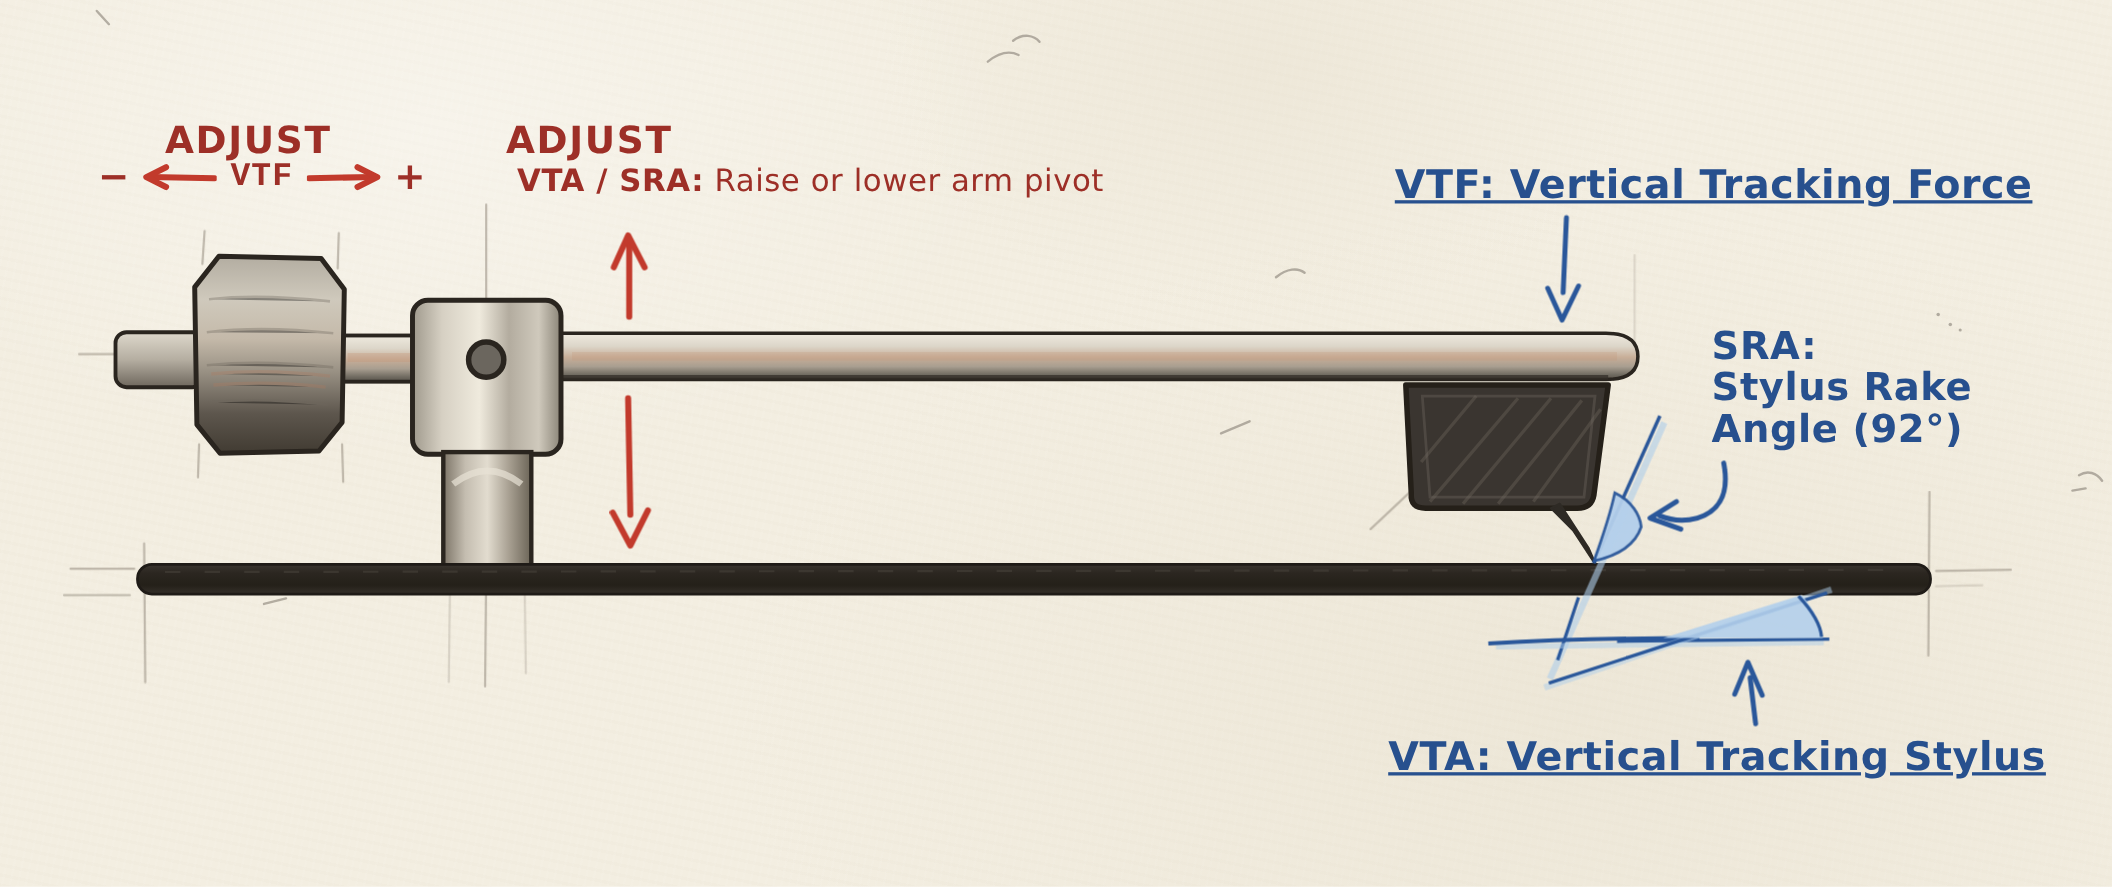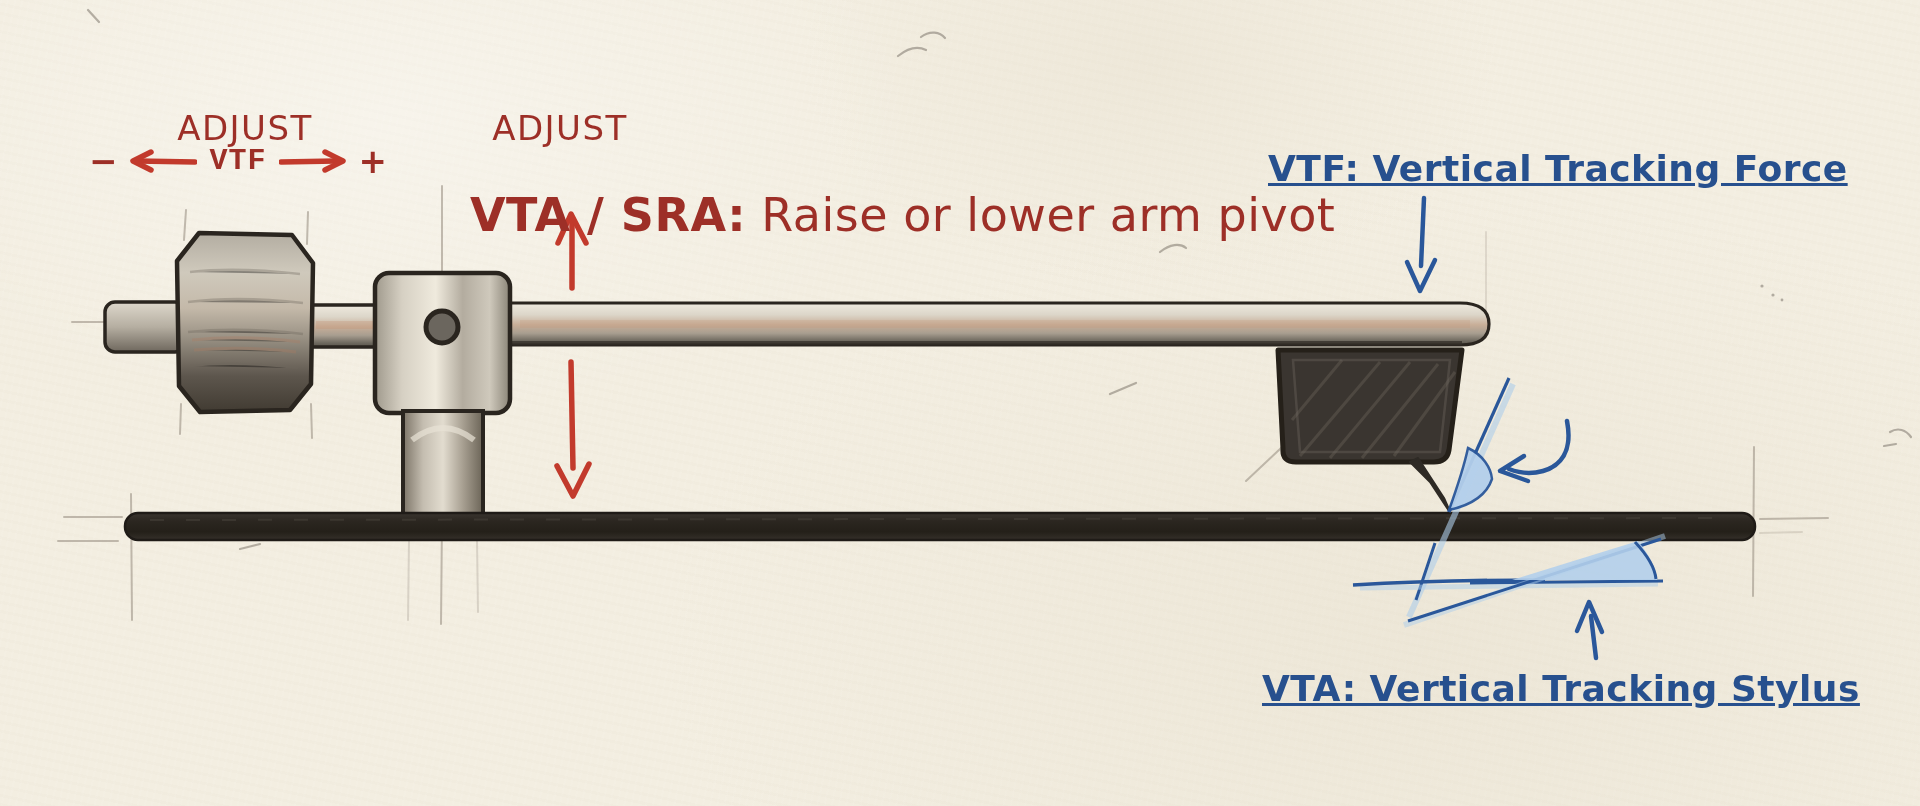--- a/index.html
+++ b/index.html
@@ -10,25 +10,25 @@
     background-image:
       radial-gradient(ellipse 900px 500px at 20% 15%, rgba(255,255,255,.35), transparent 60%),
       radial-gradient(ellipse 1200px 700px at 75% 80%, rgba(222,213,192,.30), transparent 65%),
       radial-gradient(ellipse 500px 320px at 60% 8%, rgba(228,220,202,.35), transparent 70%),
       repeating-linear-gradient(12deg, rgba(208,198,178,.05) 0 3px, transparent 3px 9px),
       repeating-linear-gradient(102deg, rgba(255,255,255,.05) 0 2px, transparent 2px 7px);}
   svg{position:absolute;left:0;top:0;}
   .lbl{position:absolute;white-space:nowrap;}
   .red{color:#9d2f27;}
   .blue{color:#27508e;}
-  .adjust-title{font-size:34px;font-weight:400;letter-spacing:1.5px;text-align:center;}
+  .adjust-title{font-size:34px;font-weight:700;letter-spacing:1.5px;}
   .red-row{display:flex;align-items:center;justify-content:center;gap:12px;}
   .sign{font-size:34px;font-weight:700;line-height:1;}
   .vtf-big{font-size:30px;font-weight:700;letter-spacing:1px;line-height:1;font-family:Liberation Mono, monospace;}
-  .red-line{font-size:46px;letter-spacing:.5px;margin-top:40px;}
+  .red-line{font-size:28px;letter-spacing:.5px;}
   .red-line .pfx{font-weight:700;}
   .red-line .txt{font-weight:500;}
   .blue-line{font-size:36px;font-weight:600;letter-spacing:.5px;text-decoration:underline;}
   .sra-block{font-size:35px;font-weight:600;line-height:38px;letter-spacing:.5px;}
 </style>
 </head>
 <body>
 
 <div class="paper">
 
@@ -240,16 +240,21 @@
     </span>
     <span class="red sign">+</span>
   </div>
 
   <div class="lbl red adjust-title" style="left:460px;top:108px;width:200px;">ADJUST</div>
 
   <div class="lbl red red-line" style="left:470px;top:148px;"><span class="pfx">VTA / SRA:</span><span class="txt"> Raise or lower arm pivot</span></div>
 
   <div class="lbl blue blue-line" style="left:1268px;top:148px;">VTF: Vertical Tracking Force</div>
 
+  <div class="lbl blue sra-block" style="left:1556px;top:296px;">
+    <div>SRA:</div>
+    <div>Stylus Rake</div>
+    <div>Angle (92°)</div>
+  </div>
 
   <div class="lbl blue blue-line" style="left:1262px;top:668px;">VTA: Vertical Tracking Stylus</div>
 
 </div>
 
 </body></html>

